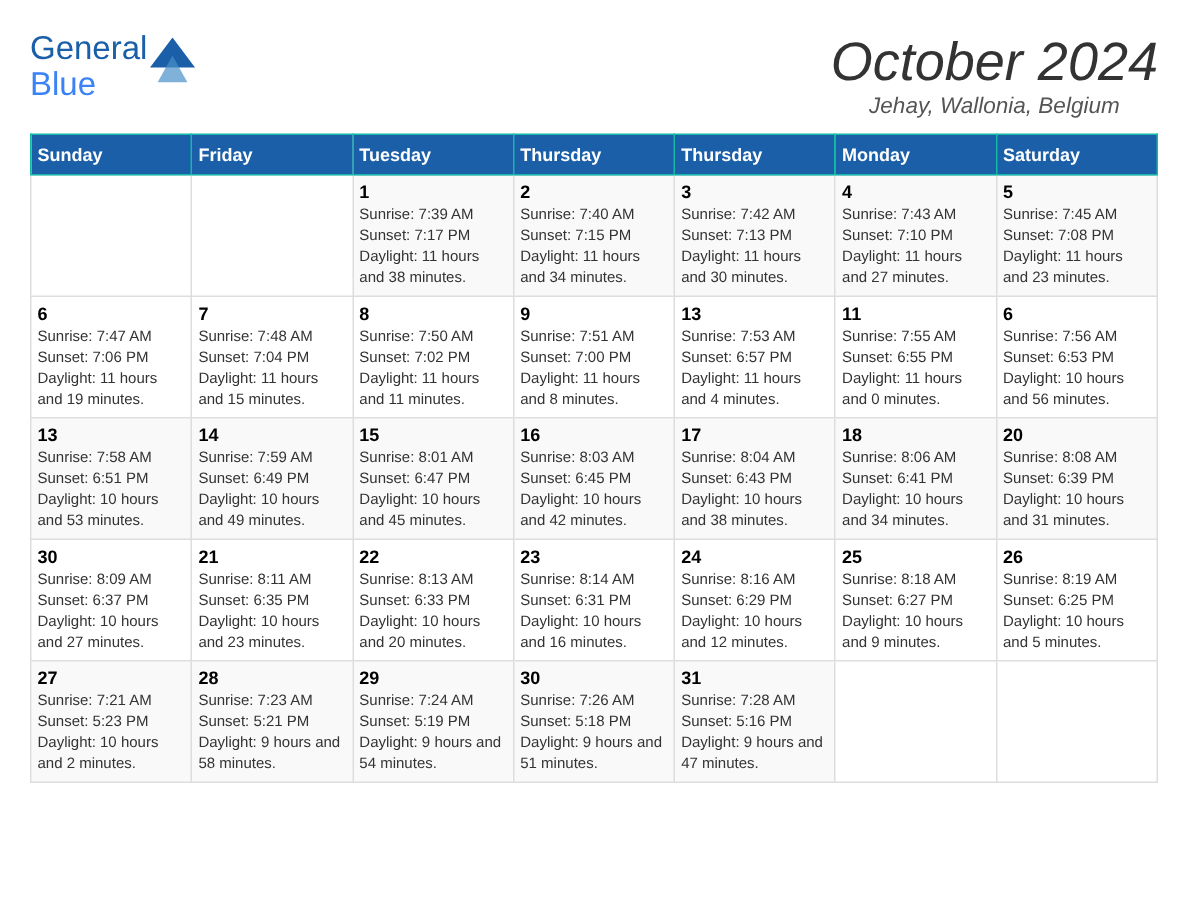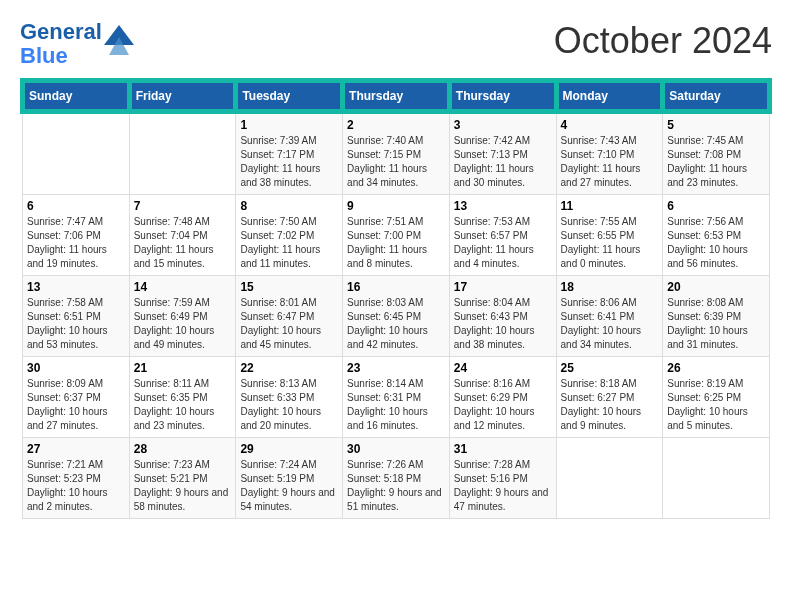--- a/index.html
+++ b/index.html
@@ -15,20 +15,21 @@
       justify-content: space-between;
       align-items: flex-start;
       margin-bottom: 10px;
     }
     .logo {
       display: flex;
       align-items: center;
     }
     .title-block {
       text-align: center;
+      font-style: italic;
     }
     .month-title {
       font-size: 36px;
       color: #333;
       font-weight: normal;
     }
     .location {
       font-size: 15px;
       color: #555;
     }
@@ -39,21 +40,21 @@
     }
     thead tr {
       background-color: #1a5fa8;
       color: #fff;
     }
     thead th {
       padding: 6px 4px;
       text-align: left;
       font-weight: bold;
       font-size: 12px;
-      border: 5px solid #14b8a6;
+      border: 1px solid #14b8a6;
     }
     tbody tr {
       border-bottom: 1px solid #ccc;
     }
     tbody tr:nth-child(odd) {
       background-color: #f9f9f9;
     }
     tbody tr:nth-child(even) {
       background-color: #fff;
     }
@@ -78,32 +79,33 @@
     .empty {
       background: #fff;
     }
   </style>
 </head>
 <body>
 
 <div class="header">
   <div class="logo">
     <div style="display:flex;align-items:center;">
-      <div style="font-size:22px;font-weight:bold;color:#333;line-height:1.1;">
+      <div style="font-size:22px;font-weight:normal;color:#333;line-height:1.1;">
         <span style="color:#1a5fa8;">General</span><br>
         <span style="color:#3b82f6;">Blue</span>
       </div>
       <svg width="30" height="30" viewBox="0 0 30 30" style="margin-left:2px;margin-top:-8px;">
         <polygon points="0,20 15,0 30,20" fill="#1a5fa8"></polygon>
         <polygon points="5,30 15,12 25,30" fill="#4a90c8" opacity="0.7"></polygon>
       </svg>
     </div>
   </div>
   <div class="title-block">
     <div class="month-title">October 2024</div>
+    <div class="location">Jehay, Wallonia, Belgium</div>
   </div>
 </div>
 
 <table>
   <thead>
     <tr>
     <th>Sunday</th>
         <th>Friday</th>
         <th>Tuesday</th>
         <th>Thursday</th>

